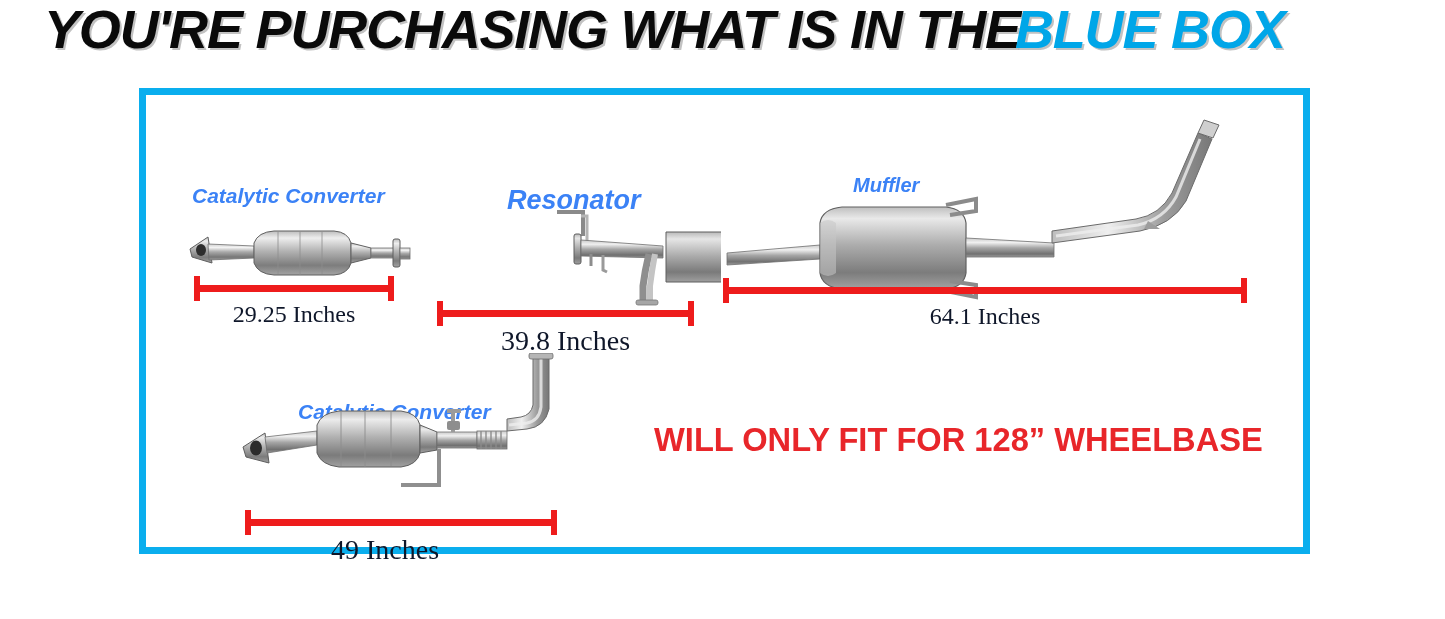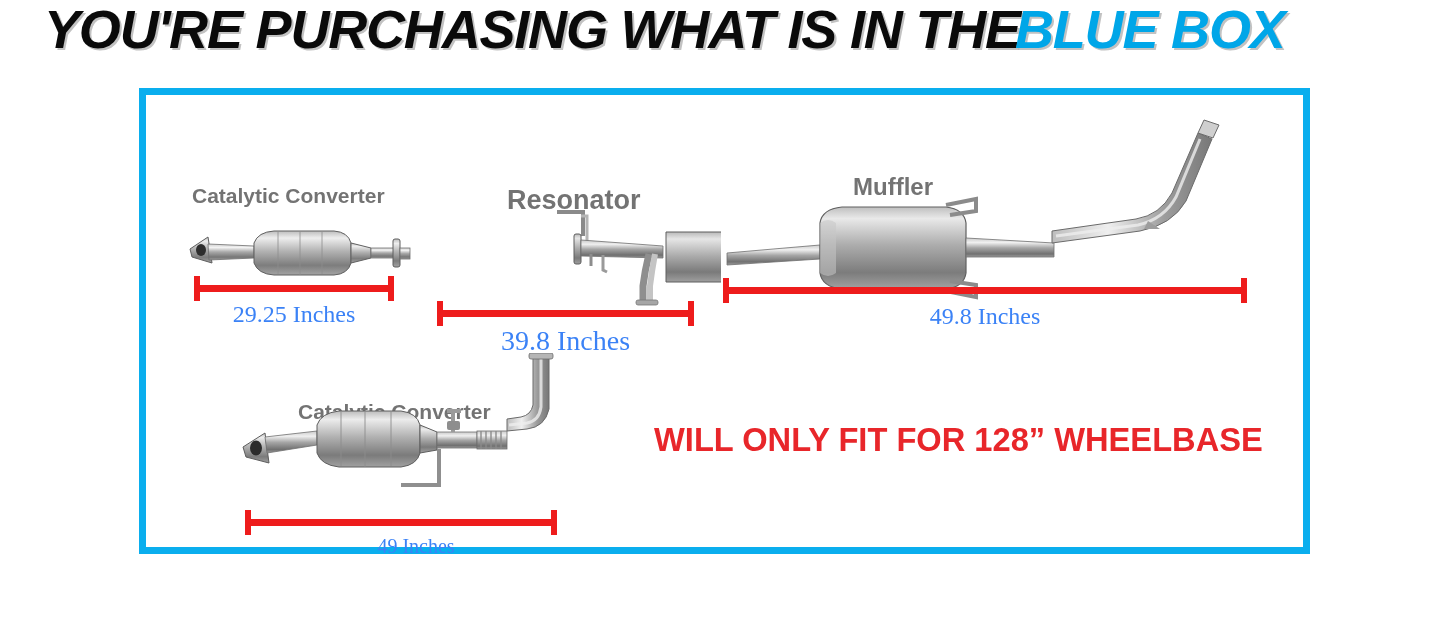--- a/index.html
+++ b/index.html
@@ -57,30 +57,31 @@
     border: 7px solid #0aaeee;
     box-sizing: border-box;
     background: #ffffff;
   }
 
   
   .part-label {
     position: absolute;
     font-family: "Liberation Sans", sans-serif;
     font-weight: 700;
-    color: #737373;
+    font-style: italic;
+    color: #3b82f6;
     white-space: nowrap;
     line-height: 1;
   }
 
   
   .dim-text {
     position: absolute;
     font-family: "Liberation Serif", serif;
-    color: #3b82f6;
+    color: #0f172a;
     white-space: nowrap;
     line-height: 1;
     text-align: center;
   }
 
   
   .dim-bar {
     position: absolute;
     height: 7px;
     background: #ee1c1c;
@@ -211,21 +212,21 @@
 
         <path d="M299,38 L350,38 L350,50 L299,50 Z" fill="url(#pipeG2)" stroke="#6f6f6f" stroke-width="0.8"></path>
 
         <path d="M318,50 L318,74 L342,74" fill="none" stroke="#8f8f8f" stroke-width="4"></path>
       </svg>
     </div>
 
     <div class="dim-bar" style="left:291px; top:215px; width:257px;"></div>
     <div class="dim-text" style="left:291px; top:232px; width:257px; font-size:28px;">39.8 Inches</div>
 
-    <div class="part-label" style="left:707px; top:80px; font-size:24px;">Muffler</div>
+    <div class="part-label" style="left:707px; top:80px; font-size:20px;">Muffler</div>
 
     <div class="part-art" style="left:578px; top:10px;">
       <svg width="550" height="195" viewBox="0 0 550 195" xmlns="http://www.w3.org/2000/svg">
         <defs>
           <linearGradient id="pipeG3" x1="0" y1="0" x2="0" y2="1">
             <stop offset="0%" stop-color="#cccccc"></stop>
             <stop offset="24%" stop-color="#f0f0f0"></stop>
             <stop offset="52%" stop-color="#a6a6a6"></stop>
             <stop offset="84%" stop-color="#717171"></stop>
             <stop offset="100%" stop-color="#9c9c9c"></stop>
@@ -258,21 +259,21 @@
         <path d="M328,138 L416,126 Q448,120 462,96 L488,34 L474,28 L448,88 Q436,110 412,114 L328,126 Z" fill="url(#tailG3)" stroke="#6b6b6b" stroke-width="1"></path>
         <path d="M332,131 L414,120 Q440,114 452,92 L476,34" fill="none" stroke="#ededed" stroke-width="3" opacity="0.8"></path>
 
         <path d="M474,28 L489,33 L495,20 L480,15 Z" fill="#cfcfcf" stroke="#6b6b6b" stroke-width="1"></path>
 
         <path d="M424,116 L436,124 L420,124 Z" fill="#9d9d9d"></path>
       </svg>
     </div>
 
     <div class="dim-bar" style="left:577px; top:192px; width:524px;"></div>
-    <div class="dim-text" style="left:577px; top:209px; width:524px; font-size:24px;">49.8 Inches</div>
+    <div class="dim-text" style="left:577px; top:209px; width:524px; font-size:24px;">64.1 Inches</div>
 
     <div class="part-label" style="left:152px; top:306px; font-size:21px;">Catalytic  Converter</div>
 
     <div class="part-art" style="left:95px; top:258px;">
       <svg width="340" height="165" viewBox="0 0 340 165" xmlns="http://www.w3.org/2000/svg">
         <defs>
           <linearGradient id="pipeG4" x1="0" y1="0" x2="0" y2="1">
             <stop offset="0%" stop-color="#cbcbcb"></stop>
             <stop offset="24%" stop-color="#efefef"></stop>
             <stop offset="52%" stop-color="#a5a5a5"></stop>
@@ -322,18 +323,18 @@
         <path d="M198,96 L198,132 L160,132" fill="none" stroke="#8f8f8f" stroke-width="4"></path>
 
         <path d="M266,78 L286,76 Q304,74 308,56 L308,4 L292,4 L292,52 Q290,62 280,64 L266,66 Z" fill="url(#vertG4)" stroke="#6b6b6b" stroke-width="1"></path>
         <path d="M268,72 L286,70 Q298,68 300,54 L300,6" fill="none" stroke="#ededed" stroke-width="3" opacity="0.8"></path>
 
         <rect x="288" y="0" width="24" height="6" rx="2" fill="#b5b5b5" stroke="#6b6b6b" stroke-width="0.8"></rect>
       </svg>
     </div>
 
     <div class="dim-bar" style="left:99px; top:424px; width:312px;"></div>
-    <div class="dim-text" style="left:114px; top:441px; width:312px; font-size:20px;">49 Inches</div>
+    <div class="dim-text" style="left:83px; top:441px; width:312px; font-size:28px;">49 Inches</div>
 
     <div id="warning" style="left:508px; top:327px;">WILL ONLY FIT FOR 128” WHEELBASE</div>
 
   </div>
 </div>
 
 </body></html>

